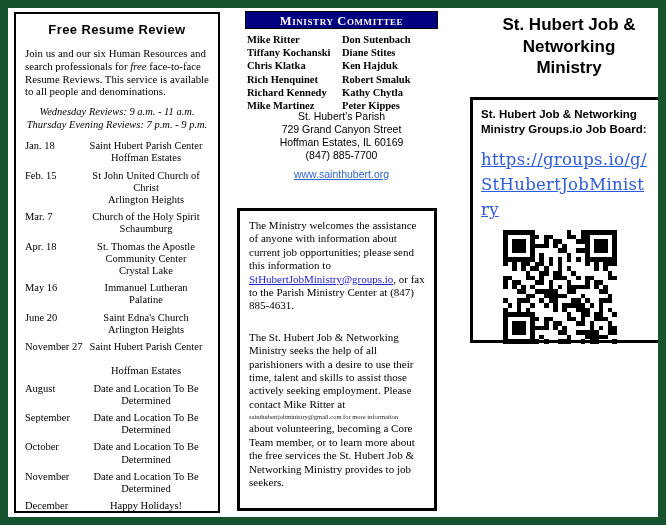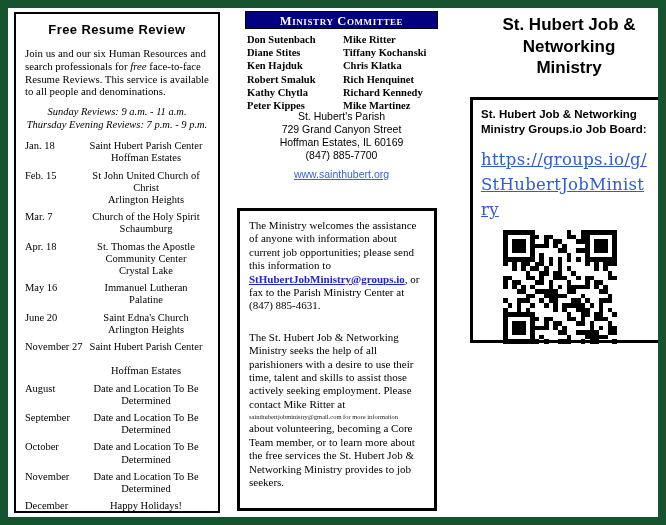--- a/index.html
+++ b/index.html
@@ -53,21 +53,21 @@
     left:237px;top:160px;width:193px;text-align:center;
     font-family:"Liberation Sans",sans-serif;font-size:10.5px;
   }
   .mc-website a{color:#3366cc;text-decoration:underline;}
   .mid-box{
     left:229px;top:200px;width:200px;height:303px;
     box-sizing:border-box;border:3px solid #000;
     padding:8px 9px;font-size:11px;line-height:13.4px;
   }
   .mid-box p{margin:0 0 18px 0;}
-  .email-link{color:#2222cc;font-weight:bold;text-decoration:underline;}
+  .email-link{color:#2222cc;font-weight:normal;text-decoration:underline;}
   .tiny-email{display:block;font-size:6.5px;line-height:11px;color:#222;}
 
   
   .right-title{
     left:462px;top:6px;width:198px;text-align:center;
     font-family:"Liberation Sans",sans-serif;font-weight:bold;
     font-size:17px;line-height:21.5px;white-space:pre-line;
   }
   .right-box{
     left:462px;top:89px;width:192px;height:246px;
@@ -89,21 +89,21 @@
   .qr-wrap svg{display:block;width:114px;height:114px;shape-rendering:crispEdges;}
 </style>
 </head>
 <body>
 
 <div class="page">
 
   <div class="abs left-box">
     <div class="left-title">Free Resume Review</div>
     <p class="left-intro"><span>Join us and our six Human Resources and search professionals for </span><em>free</em><span> face-to-face Resume Reviews. This service is available to all people and denominations.</span></p>
-    <div class="italic-times">Sunday Reviews: 9 a.m. - 11 a.m.</div>
+    <div class="italic-times">Wednesday Reviews: 9 a.m. - 11 a.m.</div>
     <div class="italic-times">Thursday Evening Reviews: 7 p.m. - 9 p.m.</div>
 
     <div class="sched">
       <div class="sched-row">
           <div class="sched-date">Jan. 18</div>
           <div class="sched-loc">Saint Hubert Parish Center
 Hoffman Estates</div>
         </div>
       <div class="sched-row">
           <div class="sched-date">Feb. 15</div>
@@ -155,35 +155,35 @@
       <div class="sched-row">
           <div class="sched-date">December</div>
           <div class="sched-loc">Happy Holidays!</div>
         </div>
     </div>
   </div>
 
   <div class="abs mc-header">Ministry Committee</div>
 
   <div class="abs mc-names">
+    <div class="col col2">
+      <div>Mike Ritter</div>
+      <div>Tiffany Kochanski</div>
+      <div>Chris Klatka</div>
+      <div>Rich Henquinet</div>
+      <div>Richard Kennedy</div>
+      <div>Mike Martinez</div>
+    </div>
     <div class="col col1">
       <div>Don Sutenbach</div>
       <div>Diane Stites</div>
       <div>Ken Hajduk</div>
       <div>Robert Smaluk</div>
       <div>Kathy Chytla</div>
       <div>Peter Kippes</div>
-    </div>
-    <div class="col col2">
-      <div>Mike Ritter</div>
-      <div>Tiffany Kochanski</div>
-      <div>Chris Klatka</div>
-      <div>Rich Henquinet</div>
-      <div>Richard Kennedy</div>
-      <div>Mike Martinez</div>
     </div>
   </div>
 
   <div class="abs mc-address">
     <div>St. Hubert's Parish</div>
     <div>729 Grand Canyon Street</div>
     <div>Hoffman Estates, IL 60169</div>
     <div>(847) 885-7700</div>
   </div>
 

